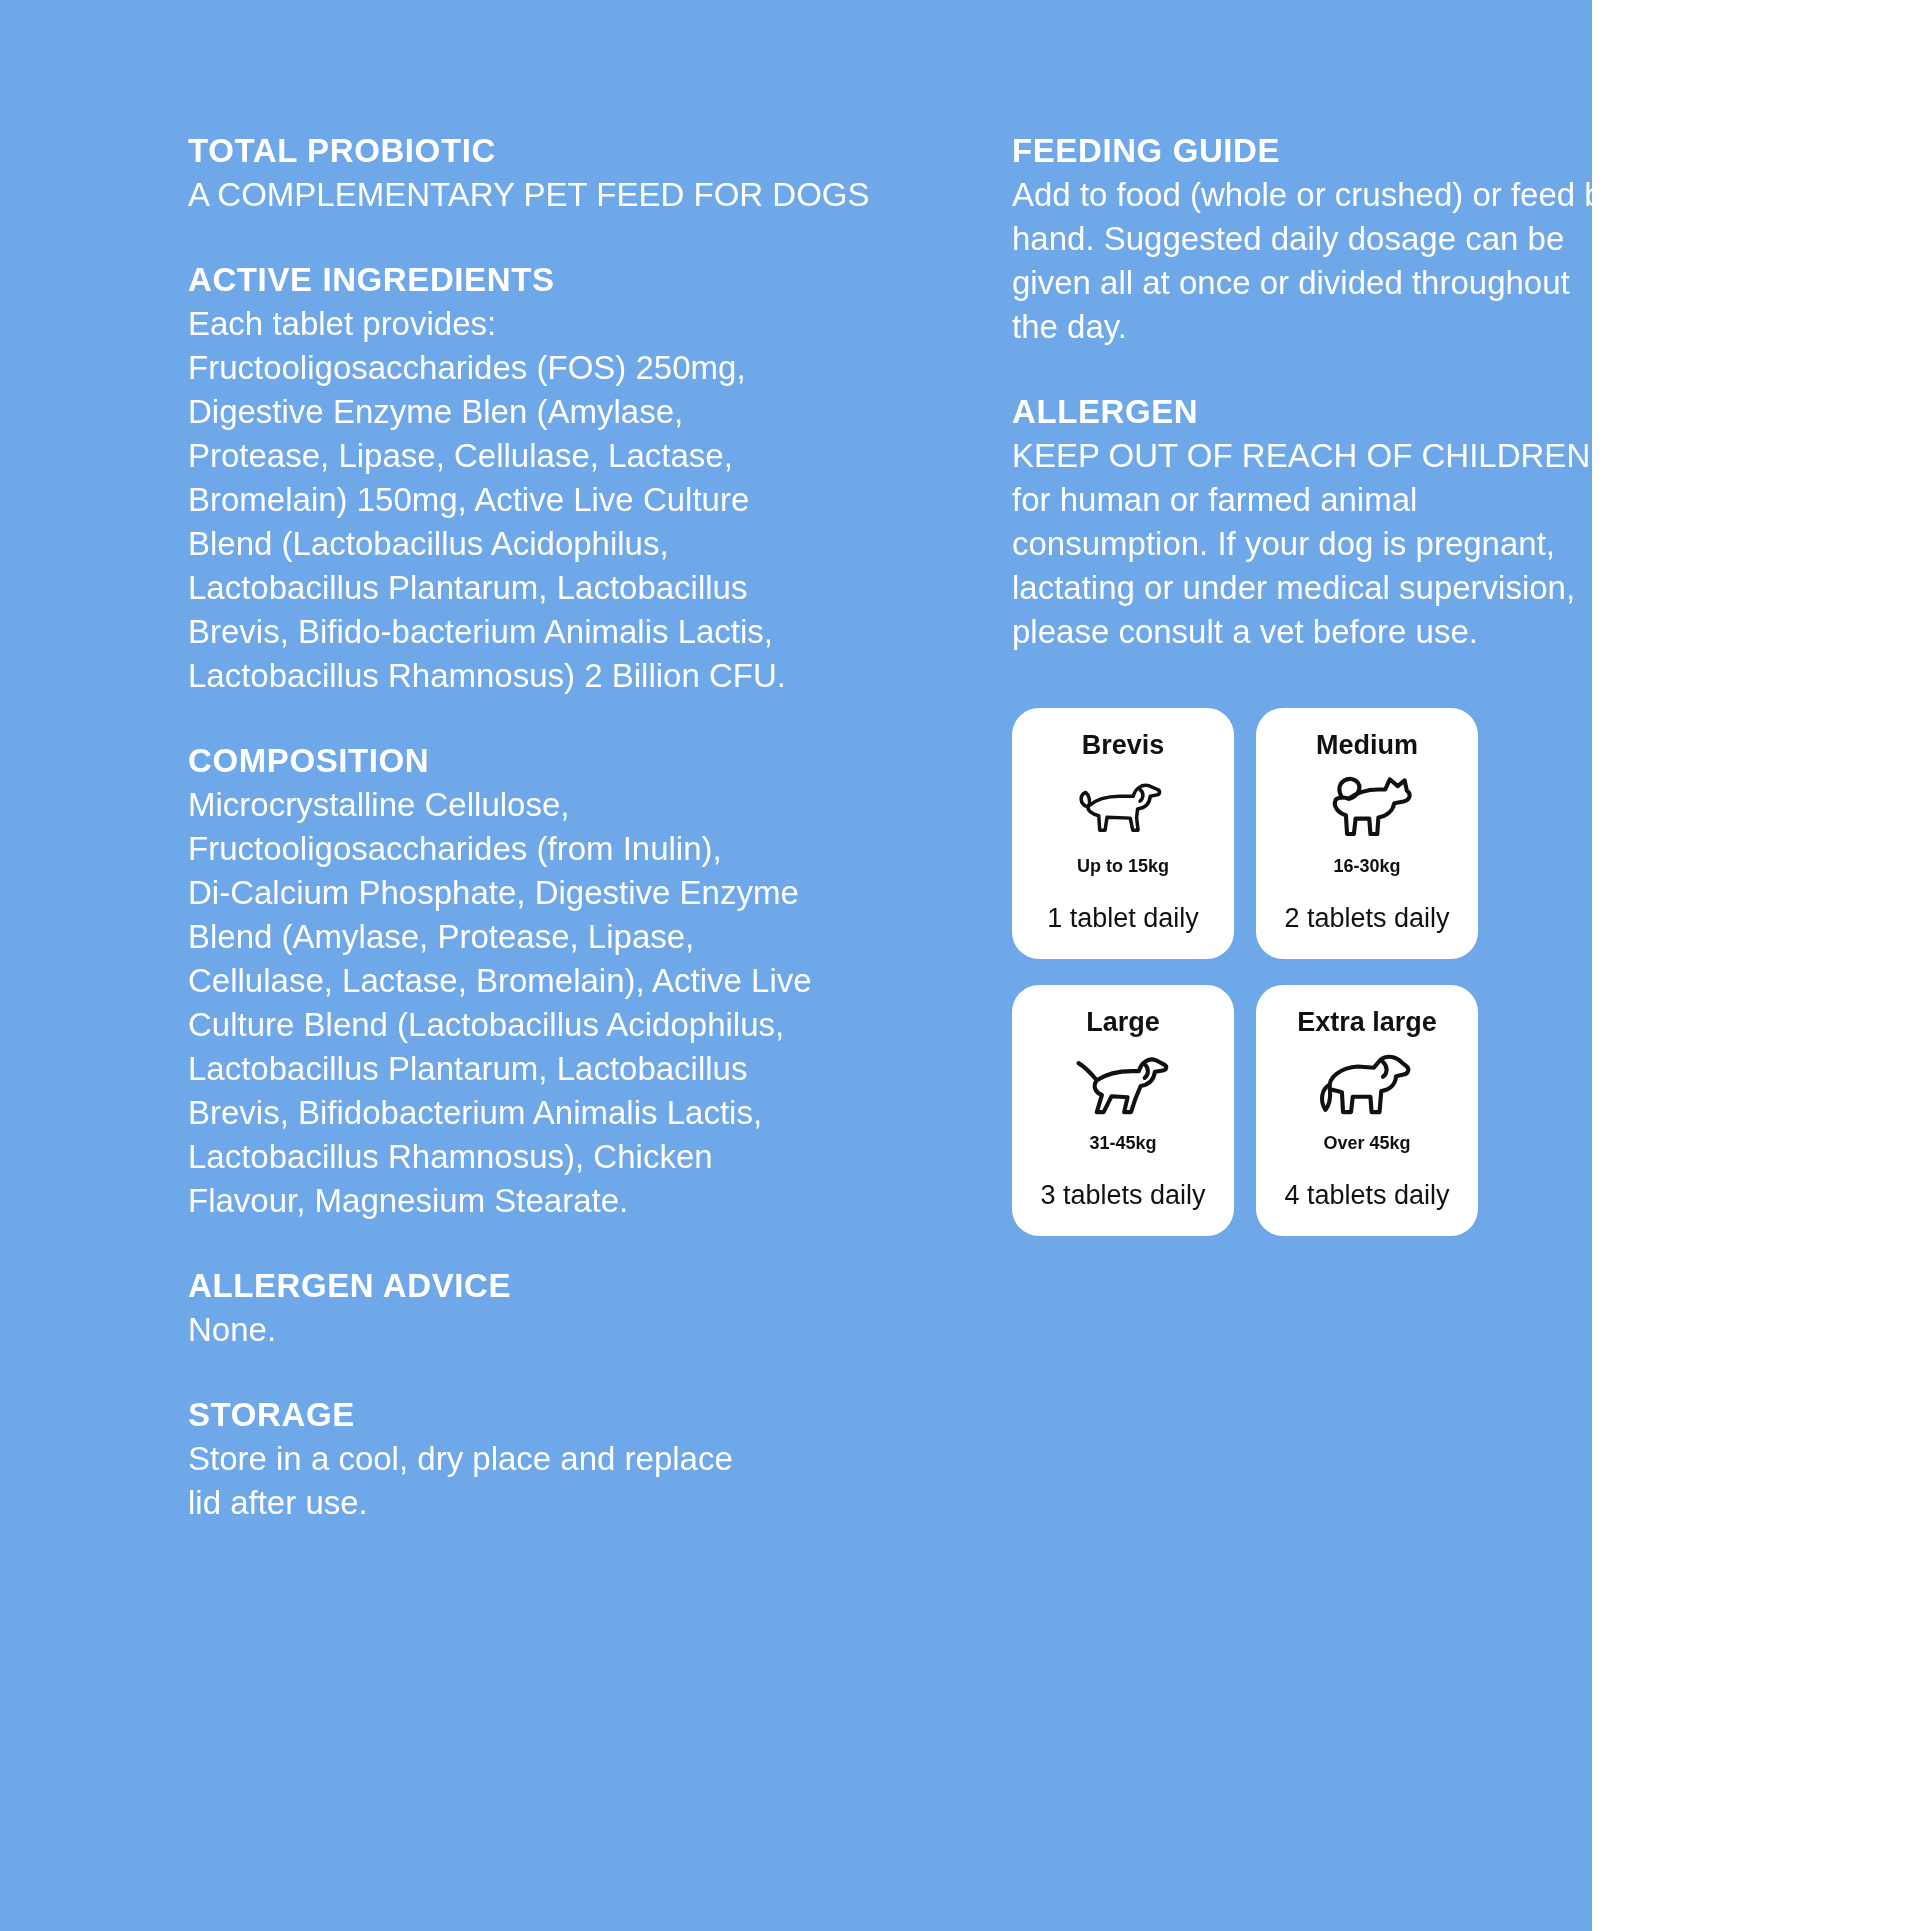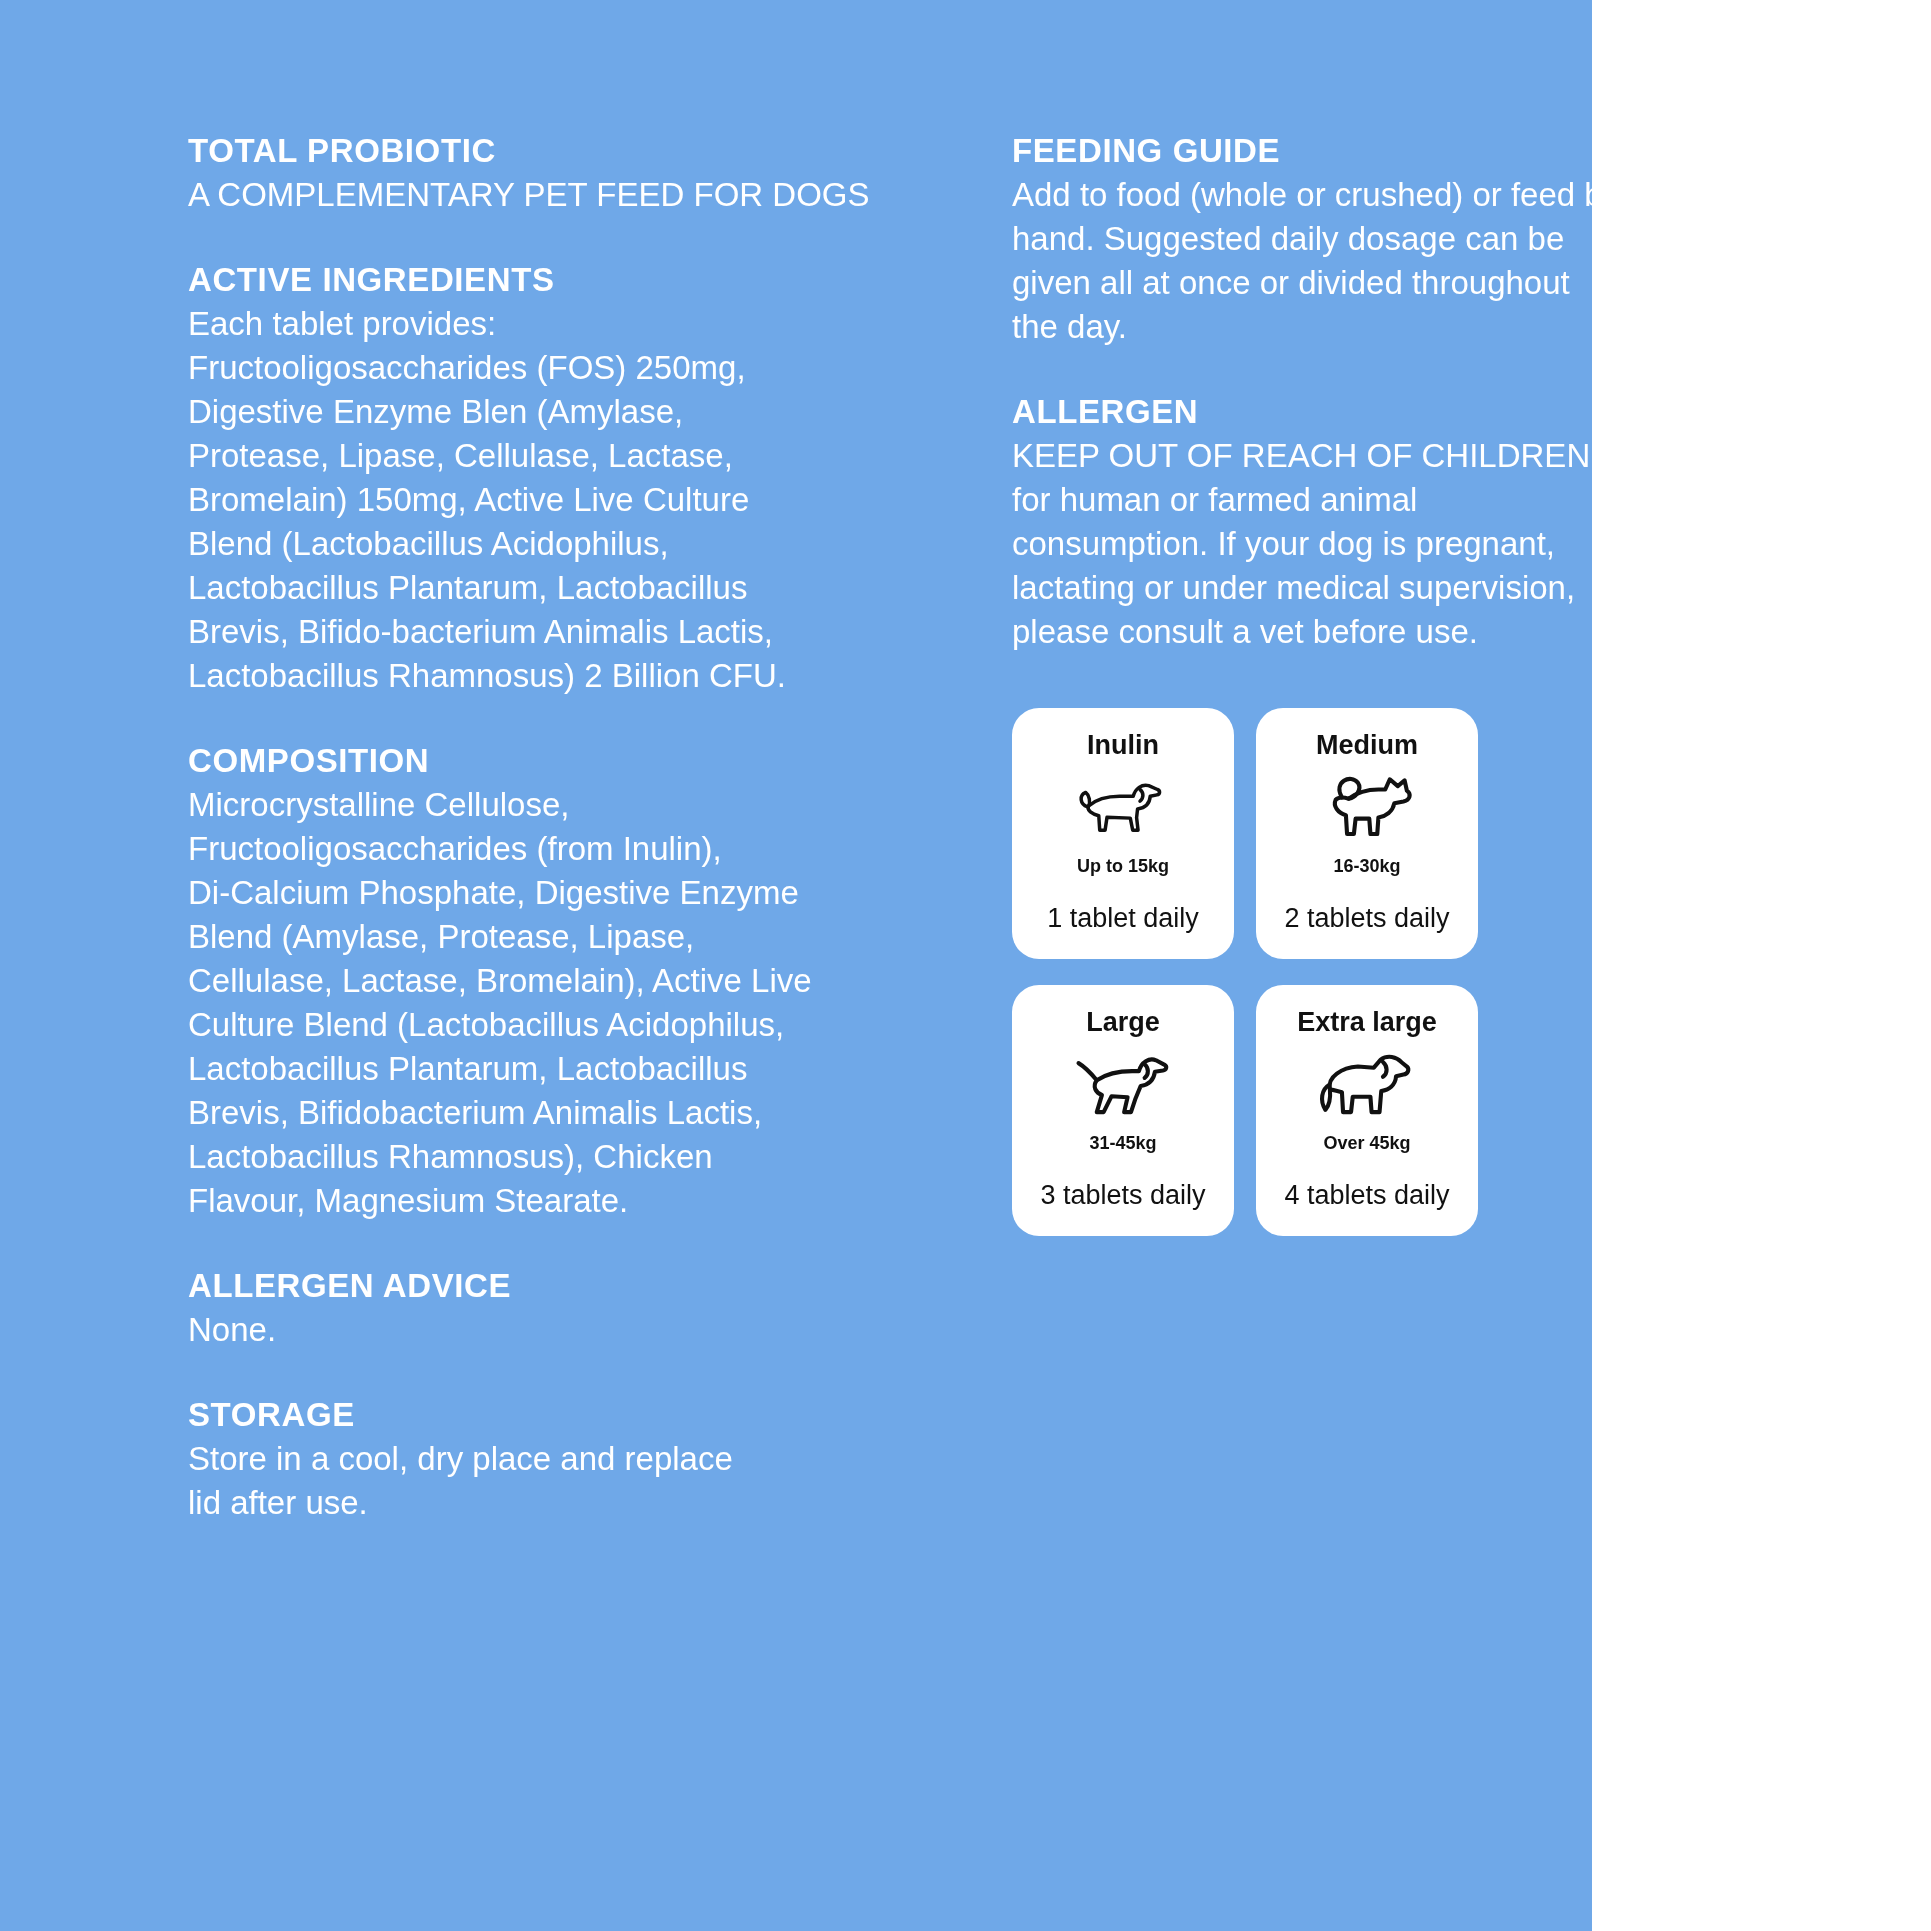--- a/index.html
+++ b/index.html
@@ -146,21 +146,21 @@
 for human or farmed animal
 consumption. If your dog is pregnant,
 lactating or under medical supervision,
 please consult a vet before use.</p>
     </div>
   </div>
 
   <div class="cards">
 
     <div class="card">
-      <div class="size">Inulin</div>
+      <div class="size">Brevis</div>
       <div class="iconbox">
         <svg class="icon-sm" viewBox="0 0 100 62">
           <path d="M13 32 C5 29 4 20 11 17 C15 20 16 27 14 31"></path>
           <path d="M14 31 C22 24 34 21 46 21 L60 21 C62 13 69 8 76 10 L85 14 C88 15 88 19 84.5 19.5 L77.5 21 C77 29 71.5 33 64.5 34 L63.5 43 L65 56 L59.5 56 L57 43.5 L33 42.5 L31 56 L25.5 56 L24.5 41 C18 39.5 11.5 35.5 14 31 Z"></path>
           <path d="M67 14 C71 17 71 23 67 26"></path>
         </svg>
       </div>
       <div class="weight">Up to 15kg</div>
       <div class="dose">1 tablet daily</div>
     </div>

